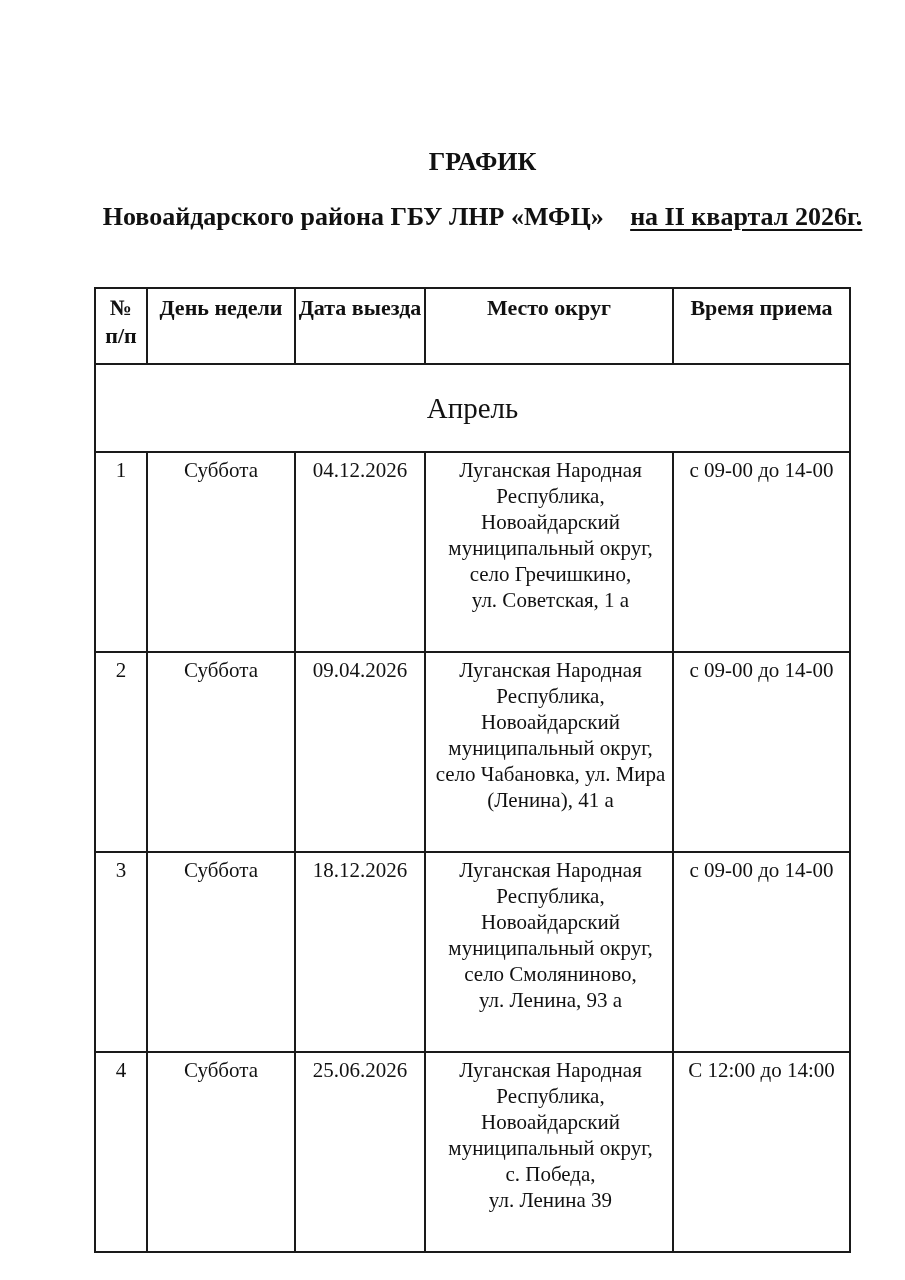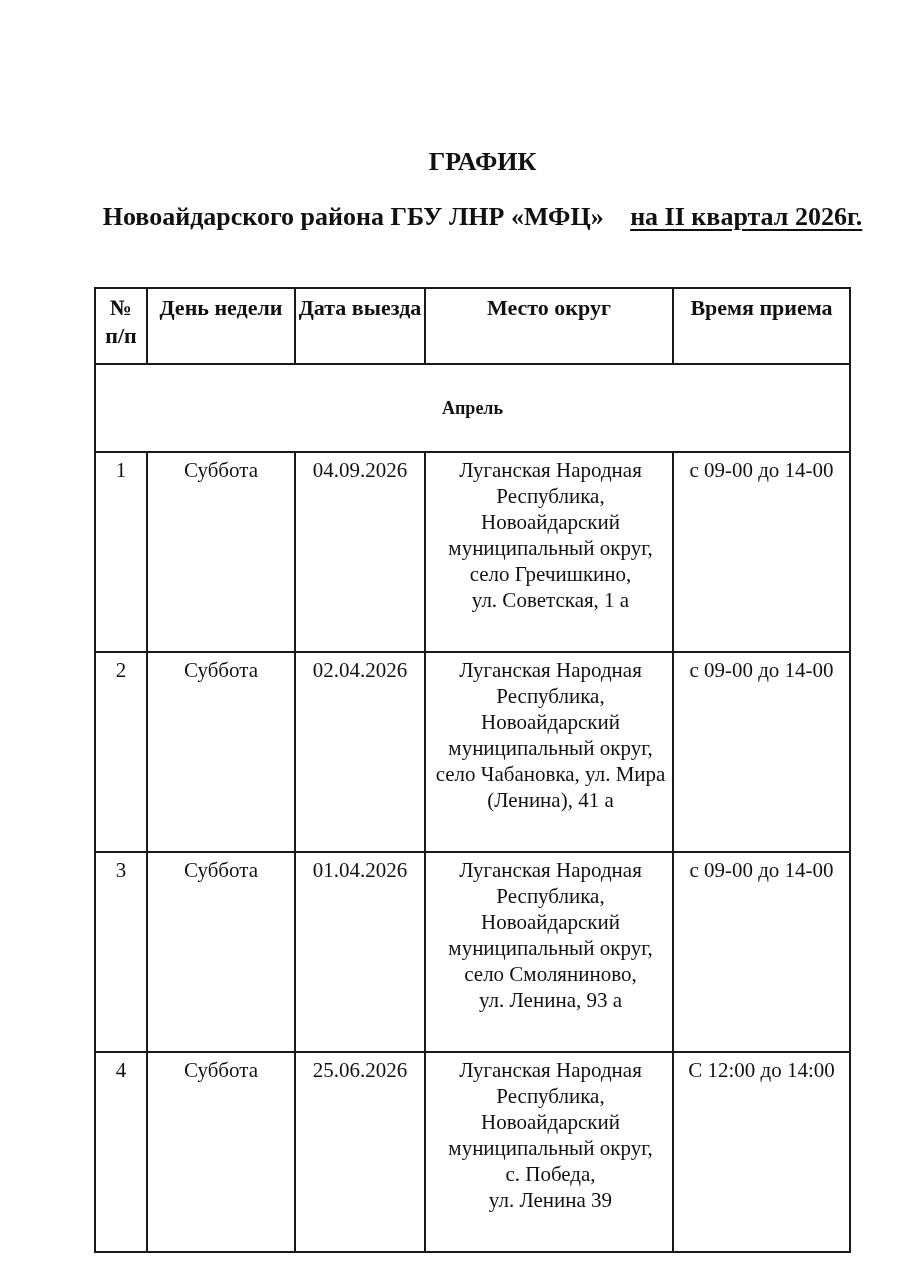--- a/index.html
+++ b/index.html
@@ -54,22 +54,22 @@
     padding-top: 5px;
     font-weight: bold;
     font-size: 22px;
     line-height: 28px;
     white-space: pre-line;
   }
   
   tr.month-row { height: 88px; }
   tr.month-row td {
     vertical-align: middle;
-    font-weight: bold;
-    font-size: 18px;
+    font-weight: normal;
+    font-size: 29px;
   }
   
   tr.data-row { height: 200px; }
   tr.data-row td {
     vertical-align: top;
     padding-top: 4px;
     font-size: 21px;
     line-height: 26px;
   }
   td.place-cell { white-space: pre-line; padding-left: 7px; padding-right: 4px; }
@@ -102,47 +102,47 @@
         <th>Время приема</th>
       </tr>
 
       <tr class="month-row">
         <td colspan="5">Апрель</td>
       </tr>
 
       <tr class="data-row">
         <td>1</td>
         <td>Суббота</td>
-        <td>04.09.2026</td>
+        <td>04.12.2026</td>
         <td class="place-cell">Луганская Народная
 Республика,
 Новоайдарский
 муниципальный округ,
 село Гречишкино,
 ул. Советская, 1 а</td>
         <td>с 09-00 до 14-00</td>
       </tr>
 
       <tr class="data-row">
         <td>2</td>
         <td>Суббота</td>
-        <td>02.04.2026</td>
+        <td>09.04.2026</td>
         <td class="place-cell">Луганская Народная
 Республика,
 Новоайдарский
 муниципальный округ,
 село Чабановка, ул. Мира
 (Ленина), 41 а</td>
         <td>с 09-00 до 14-00</td>
       </tr>
 
       <tr class="data-row">
         <td>3</td>
         <td>Суббота</td>
-        <td>01.04.2026</td>
+        <td>18.12.2026</td>
         <td class="place-cell">Луганская Народная
 Республика,
 Новоайдарский
 муниципальный округ,
 село Смоляниново,
 ул. Ленина, 93 а</td>
         <td>с 09-00 до 14-00</td>
       </tr>
 
       <tr class="data-row">

